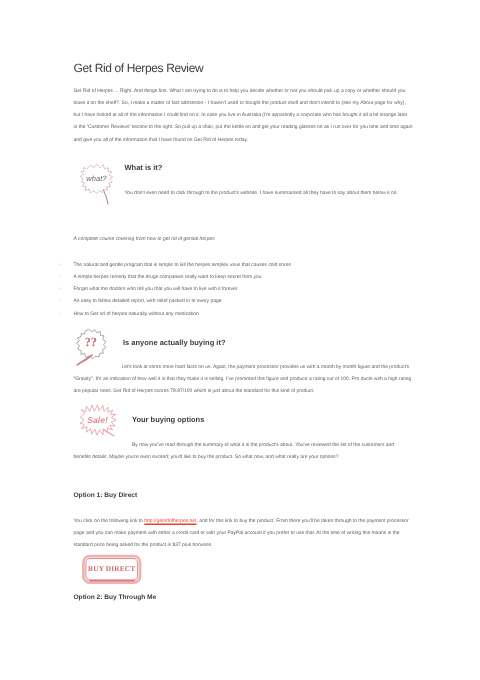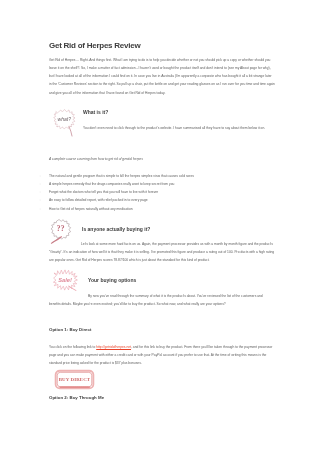--- a/index.html
+++ b/index.html
@@ -1,18 +1,18 @@
 <!DOCTYPE html>
 <html><head>
 <meta charset="utf-8">
 <style>
   html,body{margin:0;padding:0;background:#ffffff;}
   body{width:320px;height:453px;font-family:"Liberation Sans",sans-serif;color:#5a5a5a;}
   .page{position:relative;width:320px;height:453px;background:#fff;overflow:hidden;}
-  .title{position:absolute;left:49px;top:40.5px;margin:0;font-size:8px;letter-spacing:-0.25px;font-weight:bold;color:#3d3d3d;white-space:nowrap;line-height:9px;}
+  .title{position:absolute;left:49px;top:40.5px;margin:0;font-size:8px;letter-spacing:-0.25px;font-weight:normal;color:#3d3d3d;white-space:nowrap;line-height:9px;}
   .p{position:absolute;font-size:3.3px;line-height:8.3px;color:#5c5c5c;text-align:left;}
   .h2{position:absolute;margin:0;font-size:5px;font-weight:bold;color:#3d3d3d;white-space:nowrap;line-height:5px;}
   .h3{position:absolute;margin:0;font-size:4.4px;font-weight:bold;color:#3d3d3d;white-space:nowrap;line-height:5px;}
   .ital{position:absolute;font-size:3.3px;font-style:italic;color:#5c5c5c;white-space:nowrap;line-height:5px;}
   .bul{position:absolute;font-size:3.3px;color:#5c5c5c;white-space:nowrap;line-height:5px;}
   .bulmark{position:absolute;font-size:3.3px;color:#b9b9b9;line-height:5px;}
   .lnk{color:#e8432a;text-decoration:underline;}
   .icon{position:absolute;line-height:0;}
 </style>
 </head>

